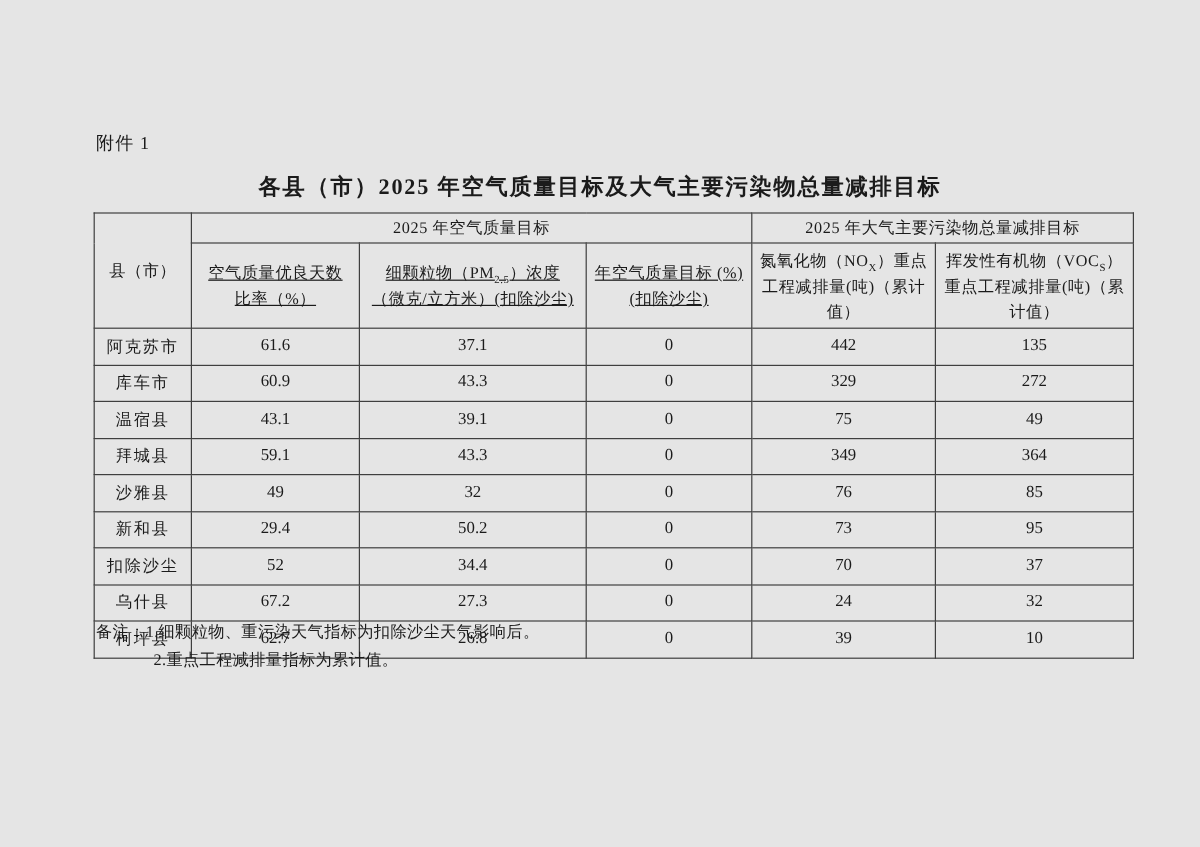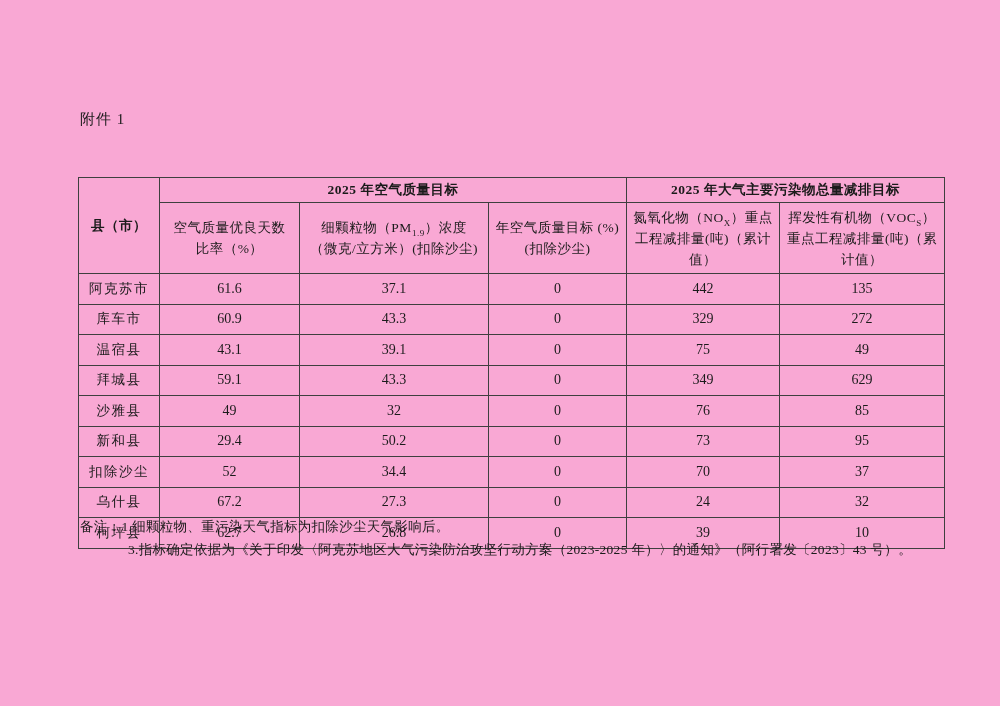--- a/index.html
+++ b/index.html
@@ -4,21 +4,21 @@
 <style>
   html, body {
     margin: 0;
     padding: 0;
     background: #ffffff;
   }
   .page {
     position: relative;
     width: 1000px;
     height: 706px;
-    background: #f9a8d4;
+    background: #e5e5e5;
     color: #1b1b1b;
     font-family: "Liberation Serif", "DejaVu Serif", serif;
     overflow: hidden;
   }
   .attachment-label {
     position: absolute;
     left: 80px;
     top: 110px;
     font-size: 15px;
     letter-spacing: 1px;
@@ -47,33 +47,32 @@
     font-weight: normal;
     text-align: center;
     vertical-align: middle;
     padding: 1px 4px;
     overflow: hidden;
   }
   tr.group-row th {
     height: 22px;
     font-size: 13.5px;
     letter-spacing: 0.5px;
-    font-weight: bold;
   }
   tr.subhead-row th {
     height: 68px;
     font-size: 13.5px;
     line-height: 21px;
     letter-spacing: 0.5px;
   }
   th.corner {
     font-size: 14px;
     letter-spacing: 1px;
   }
-  .hline { display: block; }
+  .hline { display: block; text-decoration: underline; }
   sub {
     font-size: 9px;
     line-height: 0;
   }
   tbody td {
     height: 27.5px;
     font-size: 14px;
   }
   td.county {
     font-size: 13.5px;
@@ -90,20 +89,21 @@
   .note-line { white-space: nowrap; }
   .note-line.indented { margin-left: 48px; }
 </style>
 </head>
 <body>
 
 <div class="page">
 
   <div class="attachment-label">附件 1</div>
 
+  <div class="doc-title">各县（市）2025 年空气质量目标及大气主要污染物总量减排目标</div>
 
   <table class="targets">
     <colgroup>
       <col style="width:81px">
       <col style="width:140px">
       <col style="width:189px">
       <col style="width:138px">
       <col style="width:153px">
       <col style="width:165px">
     </colgroup>
@@ -112,21 +112,21 @@
         <th class="corner" rowspan="2">县（市）</th>
         <th colspan="3">2025 年空气质量目标</th>
         <th colspan="2">2025 年大气主要污染物总量减排目标</th>
       </tr>
       <tr class="subhead-row">
         <th>
           <span class="hline">空气质量优良天数</span>
           <span class="hline">比率（%）</span>
         </th>
         <th>
-          <span class="hline"><span>细颗粒物（PM</span><sub>1.9</sub><span>）浓度</span></span>
+          <span class="hline"><span>细颗粒物（PM</span><sub>2.5</sub><span>）浓度</span></span>
           <span class="hline">（微克/立方米）(扣除沙尘)</span>
         </th>
         <th>
           <span class="hline">年空气质量目标 (%)</span>
           <span class="hline">(扣除沙尘)</span>
         </th>
         <th><span>氮氧化物（NO</span><sub>X</sub><span>）重点工程减排量(吨)（累计值）</span></th>
         <th><span>挥发性有机物（VOC</span><sub>S</sub><span>）重点工程减排量(吨)（累计值）</span></th>
       </tr>
     </thead>
@@ -154,21 +154,21 @@
         <td>0</td>
         <td>75</td>
         <td>49</td>
       </tr>
       <tr>
         <td class="county">拜城县</td>
         <td>59.1</td>
         <td>43.3</td>
         <td>0</td>
         <td>349</td>
-        <td>629</td>
+        <td>364</td>
       </tr>
       <tr>
         <td class="county">沙雅县</td>
         <td>49</td>
         <td>32</td>
         <td>0</td>
         <td>76</td>
         <td>85</td>
       </tr>
       <tr>
@@ -201,16 +201,16 @@
         <td>26.8</td>
         <td>0</td>
         <td>39</td>
         <td>10</td>
       </tr>
     </tbody>
   </table>
 
   <div class="notes">
     <div class="note-line"><span>备注：</span><span>1.细颗粒物、重污染天气指标为扣除沙尘天气影响后。</span></div>
-    <div class="note-line indented">3.指标确定依据为《关于印发〈阿克苏地区大气污染防治攻坚行动方案（2023-2025 年）〉的通知》（阿行署发〔2023〕43 号）。</div>
+    <div class="note-line indented">2.重点工程减排量指标为累计值。</div>
   </div>
 
 </div>
 
 </body></html>

